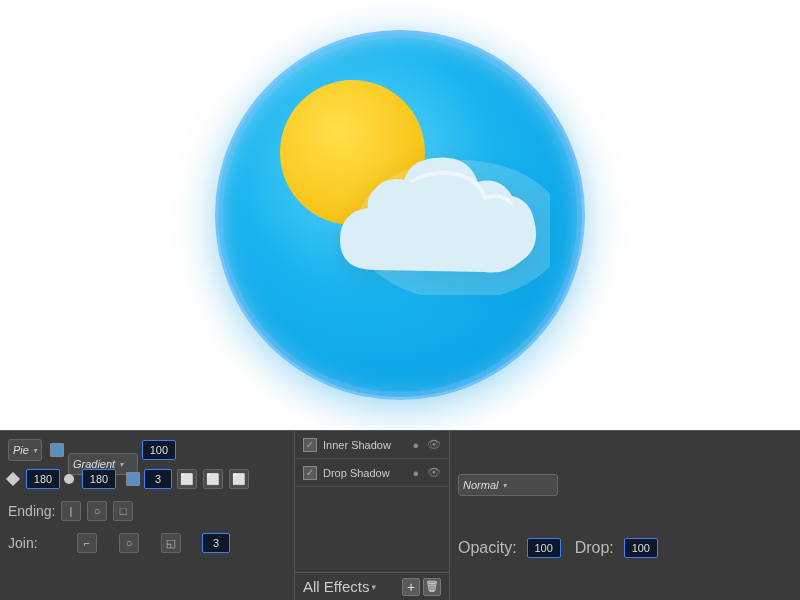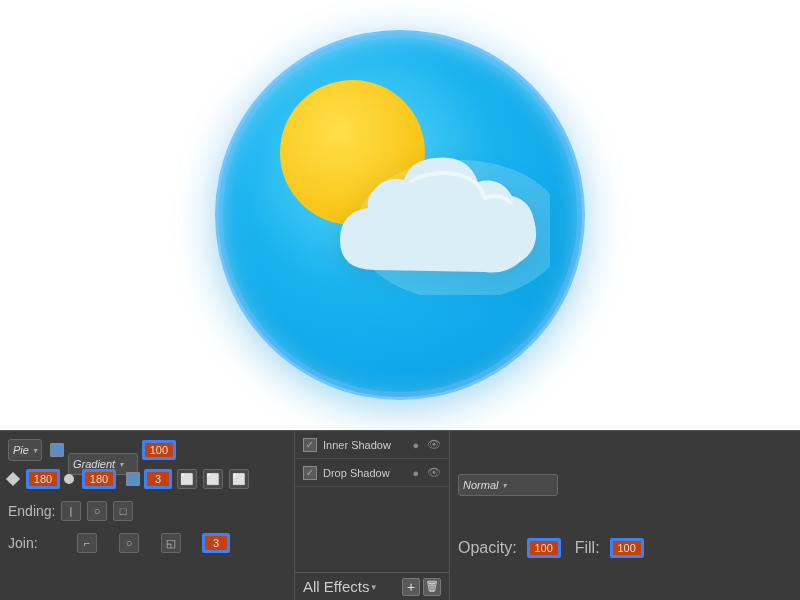--- a/index.html
+++ b/index.html
@@ -152,22 +152,22 @@
     }
 
     .dropdown-arrow {
       margin-left: 4px;
       font-size: 8px;
       color: #aaa;
     }
 
     
     .num-input {
-      background: #c2410c;
-      border: 3px solid #3b82f6;
+      background: #0f172a;
+      border: 1px solid #3b82f6;
       color: #ddd;
       font-size: 11px;
       width: 34px;
       height: 20px;
       text-align: center;
       border-radius: 2px;
     }
 
     
     .icon-btn {
@@ -442,18 +442,18 @@
       <div class="right-row" style="padding-top:6px;">
         <div class="dropdown" style="min-width:100px;">
           <span>Normal</span>
           <span class="dropdown-arrow">▾</span>
         </div>
       </div>
 
       <div class="right-row" style="gap:6px;">
         <span class="inline-label">Opacity:</span>
         <input class="num-input" type="text" value="100" style="">
-        <span class="inline-label" style="margin-left:8px;">Fill:</span>
+        <span class="inline-label" style="margin-left:8px;">Drop:</span>
         <input class="num-input" type="text" value="100" style="">
       </div>
     </div>
   </div>
 </div>
 
 </body></html>

